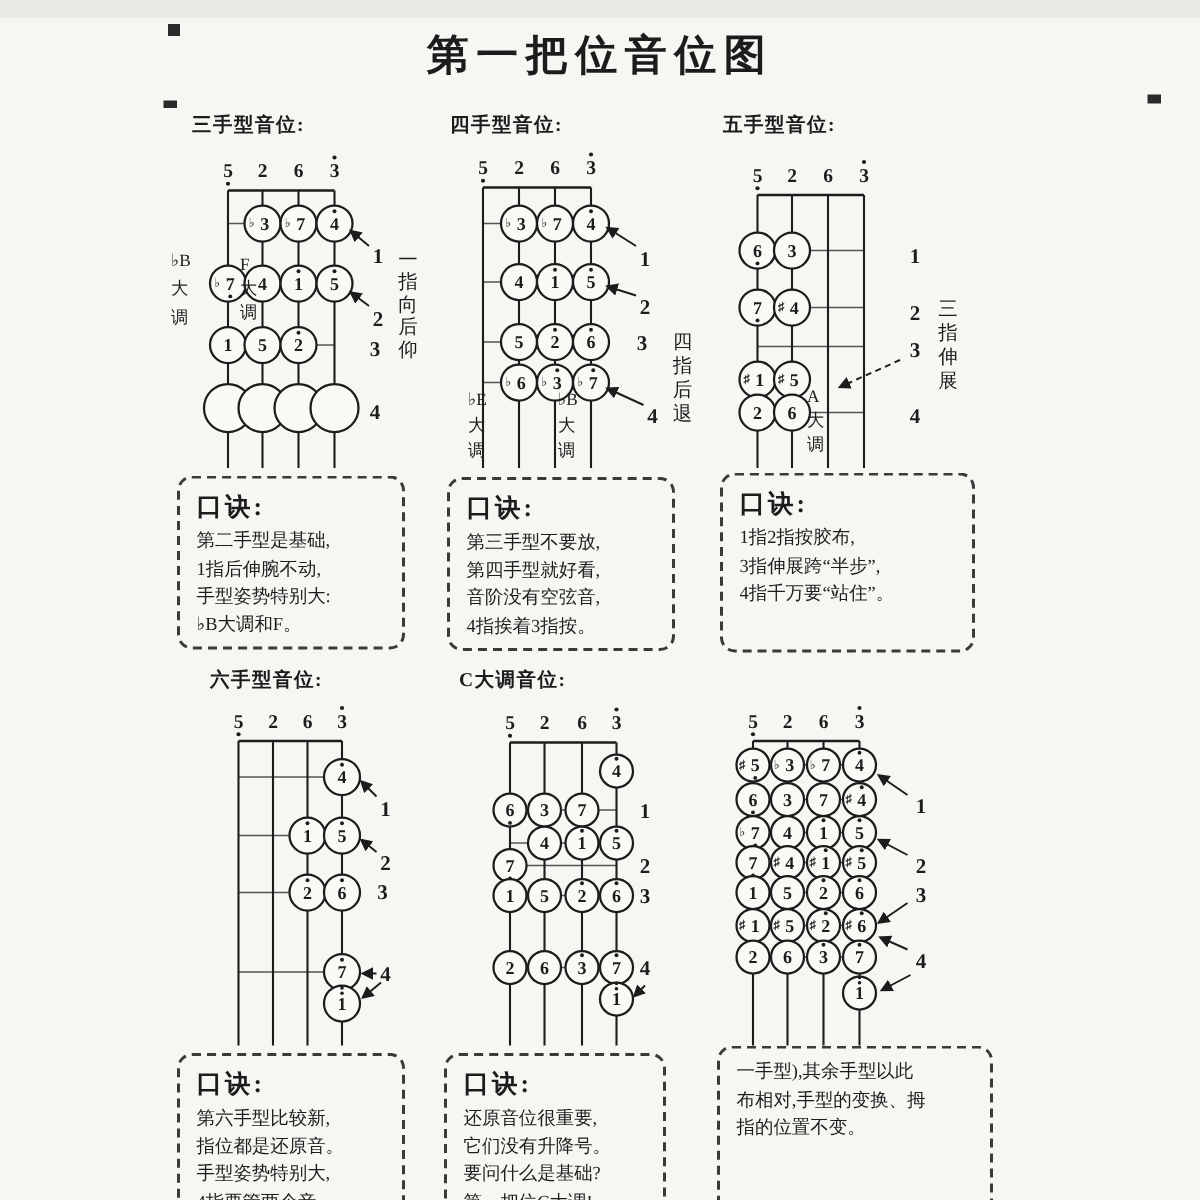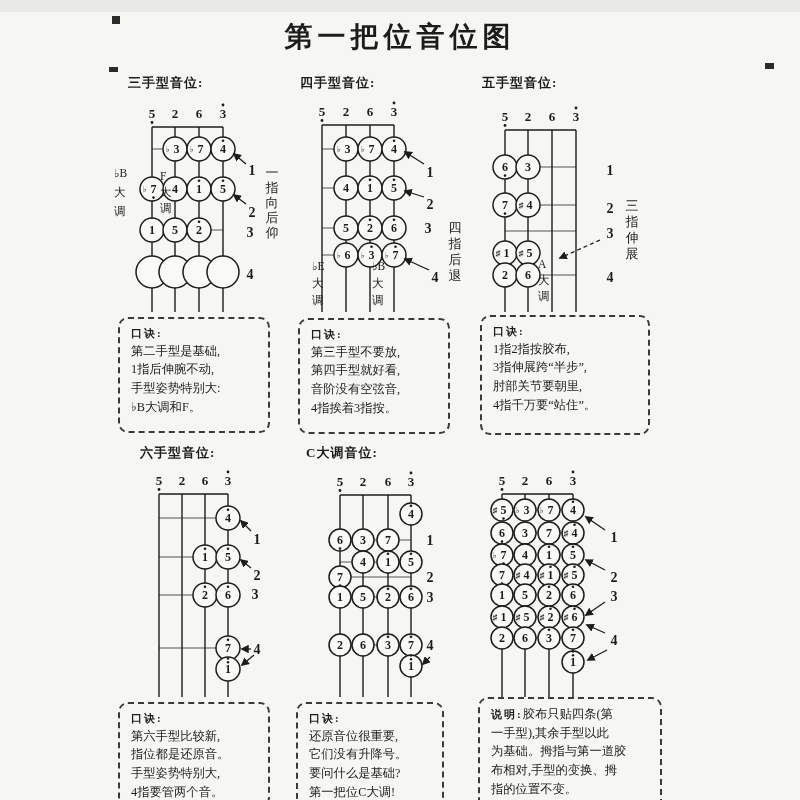--- a/index.html
+++ b/index.html
@@ -7,21 +7,21 @@
         font-family:"Liberation Serif","DejaVu Serif",serif;color:#1c1c1c;overflow:hidden;}
   .page-title{position:absolute;top:6px;left:0;width:100%;text-align:center;margin:0;
         font-size:28px;font-weight:700;letter-spacing:5px;}
   .panel{position:absolute;}
   .panel h2{position:absolute;top:0;margin:0;font-size:13px;font-weight:700;
         letter-spacing:1px;white-space:nowrap;}
   .panel svg{position:absolute;left:0;overflow:visible;}
   .mbox{position:absolute;border:2px dashed #3a3a3a;border-radius:10px;
         padding:6px 9px 5px 11px;box-sizing:border-box;font-size:12.3px;line-height:1.52;
         background:transparent;}
-  .mbox .bt,.bt{font-weight:700;font-size:11px;letter-spacing:2px;font-family:Liberation Serif, serif;}
+  .mbox .bt,.bt{font-weight:700;font-size:17px;letter-spacing:2px;font-family:Liberation Serif, serif;}
   .artifact{position:absolute;background:#2b2b2b;}
   text{font-family:"Liberation Serif","DejaVu Serif",serif;}
 </style>
 </head>
 <body>
 
 <div class="page">
   <h1 class="page-title">第一把位音位图</h1>
   <div id="diagrams">
       <div class="panel" style="left: 112px; top: 62px; width: 200px; height: 368px;">
@@ -312,21 +312,20 @@
           <text x="160" y="140" text-anchor="middle" font-size="13" fill="#1c1c1c">伸</text>
           <text x="160" y="156" text-anchor="middle" font-size="13" fill="#1c1c1c">展</text>
           <text x="66" y="166" font-size="11.5" fill="#1c1c1c">A</text>
           <text x="66" y="182" font-size="11.5" fill="#1c1c1c">大</text>
           <text x="66" y="198" font-size="11.5" fill="#1c1c1c">调</text>
         </svg>
         <div class="mbox" style="left: 8px; top: 241px; width: 170px; min-height: 120px;">
           <div class="bt">口诀:</div>
           <div>1指2指按胶布,</div>
           <div>3指伸展跨“半步”,</div>
-          <div>肘部关节要朝里,</div>
           <div>4指千万要“站住”。</div>
         </div>
       </div>
       <div class="panel" style="left: 112px; top: 432px; width: 200px; height: 368px;">
         <h2 style="left: 28px;">六手型音位:</h2>
         <svg width="200" height="235" style="top: 28px;">
           <defs>
             <marker id="arr3" viewBox="0 0 10 10" refX="8" refY="5" markerWidth="6.5" markerHeight="6.5" orient="auto-start-reverse">
               <path d="M0,0 L10,5 L0,10 z" fill="#1c1c1c"></path>
             </marker>
@@ -691,23 +690,21 @@
           <line x1="133" y1="58" x2="114" y2="45" stroke="#1c1c1c" stroke-width="1.3" marker-end="url(#arr5)" stroke-dasharray="none"></line>
           <text x="142" y="110" text-anchor="middle" font-size="14" font-weight="bold" fill="#1c1c1c">2</text>
           <line x1="133" y1="98" x2="114" y2="88" stroke="#1c1c1c" stroke-width="1.3" marker-end="url(#arr5)" stroke-dasharray="none"></line>
           <text x="142" y="129" text-anchor="middle" font-size="14" font-weight="bold" fill="#1c1c1c">3</text>
           <line x1="133" y1="130" x2="114" y2="143" stroke="#1c1c1c" stroke-width="1.3" marker-end="url(#arr5)" stroke-dasharray="none"></line>
           <text x="142" y="173" text-anchor="middle" font-size="14" font-weight="bold" fill="#1c1c1c">4</text>
           <line x1="133" y1="161" x2="115" y2="153" stroke="#1c1c1c" stroke-width="1.3" marker-end="url(#arr5)" stroke-dasharray="none"></line>
           <line x1="135" y1="178" x2="116" y2="188" stroke="#1c1c1c" stroke-width="1.3" marker-end="url(#arr5)" stroke-dasharray="none"></line>
         </svg>
         <div class="mbox" style="left: 6px; top: 253px; width: 184px; min-height: 118px;">
-          <div><span class="bt">说明:</span>胶布只贴四条(第</div>
           <div>一手型),其余手型以此</div>
-          <div>为基础。拇指与第一道胶</div>
           <div>布相对,手型的变换、拇</div>
           <div>指的位置不变。</div>
         </div>
       </div>
     </div>
 <div class="artifact" style="left: 112px; top: 4px; width: 8px; height: 8px;"></div>
     <div class="artifact" style="left: 109px; top: 55px; width: 9px; height: 5px;"></div>
     <div class="artifact" style="left: 765px; top: 51px; width: 9px; height: 6px;"></div>
   </div>
 

